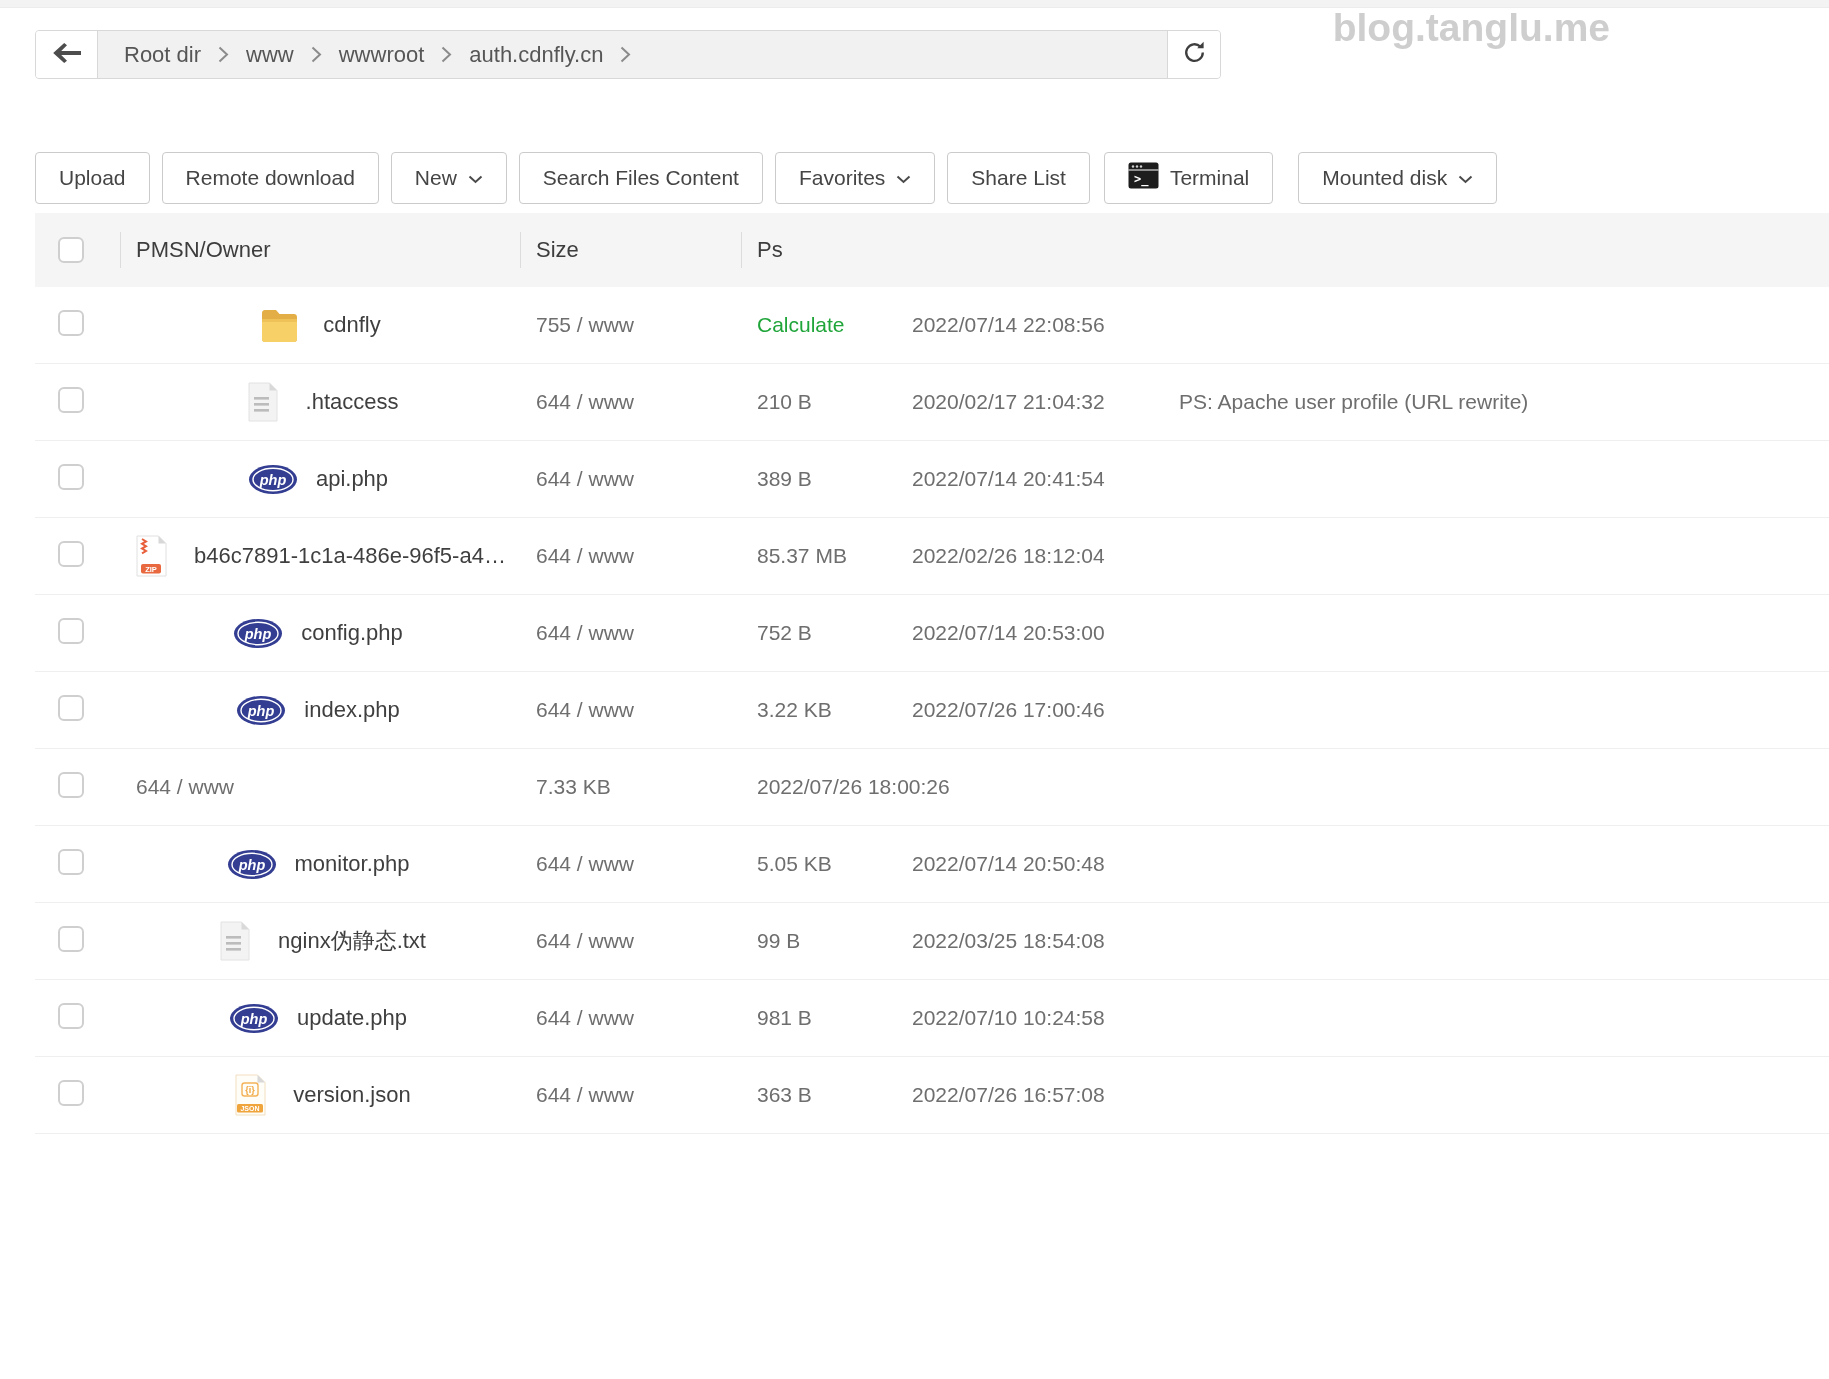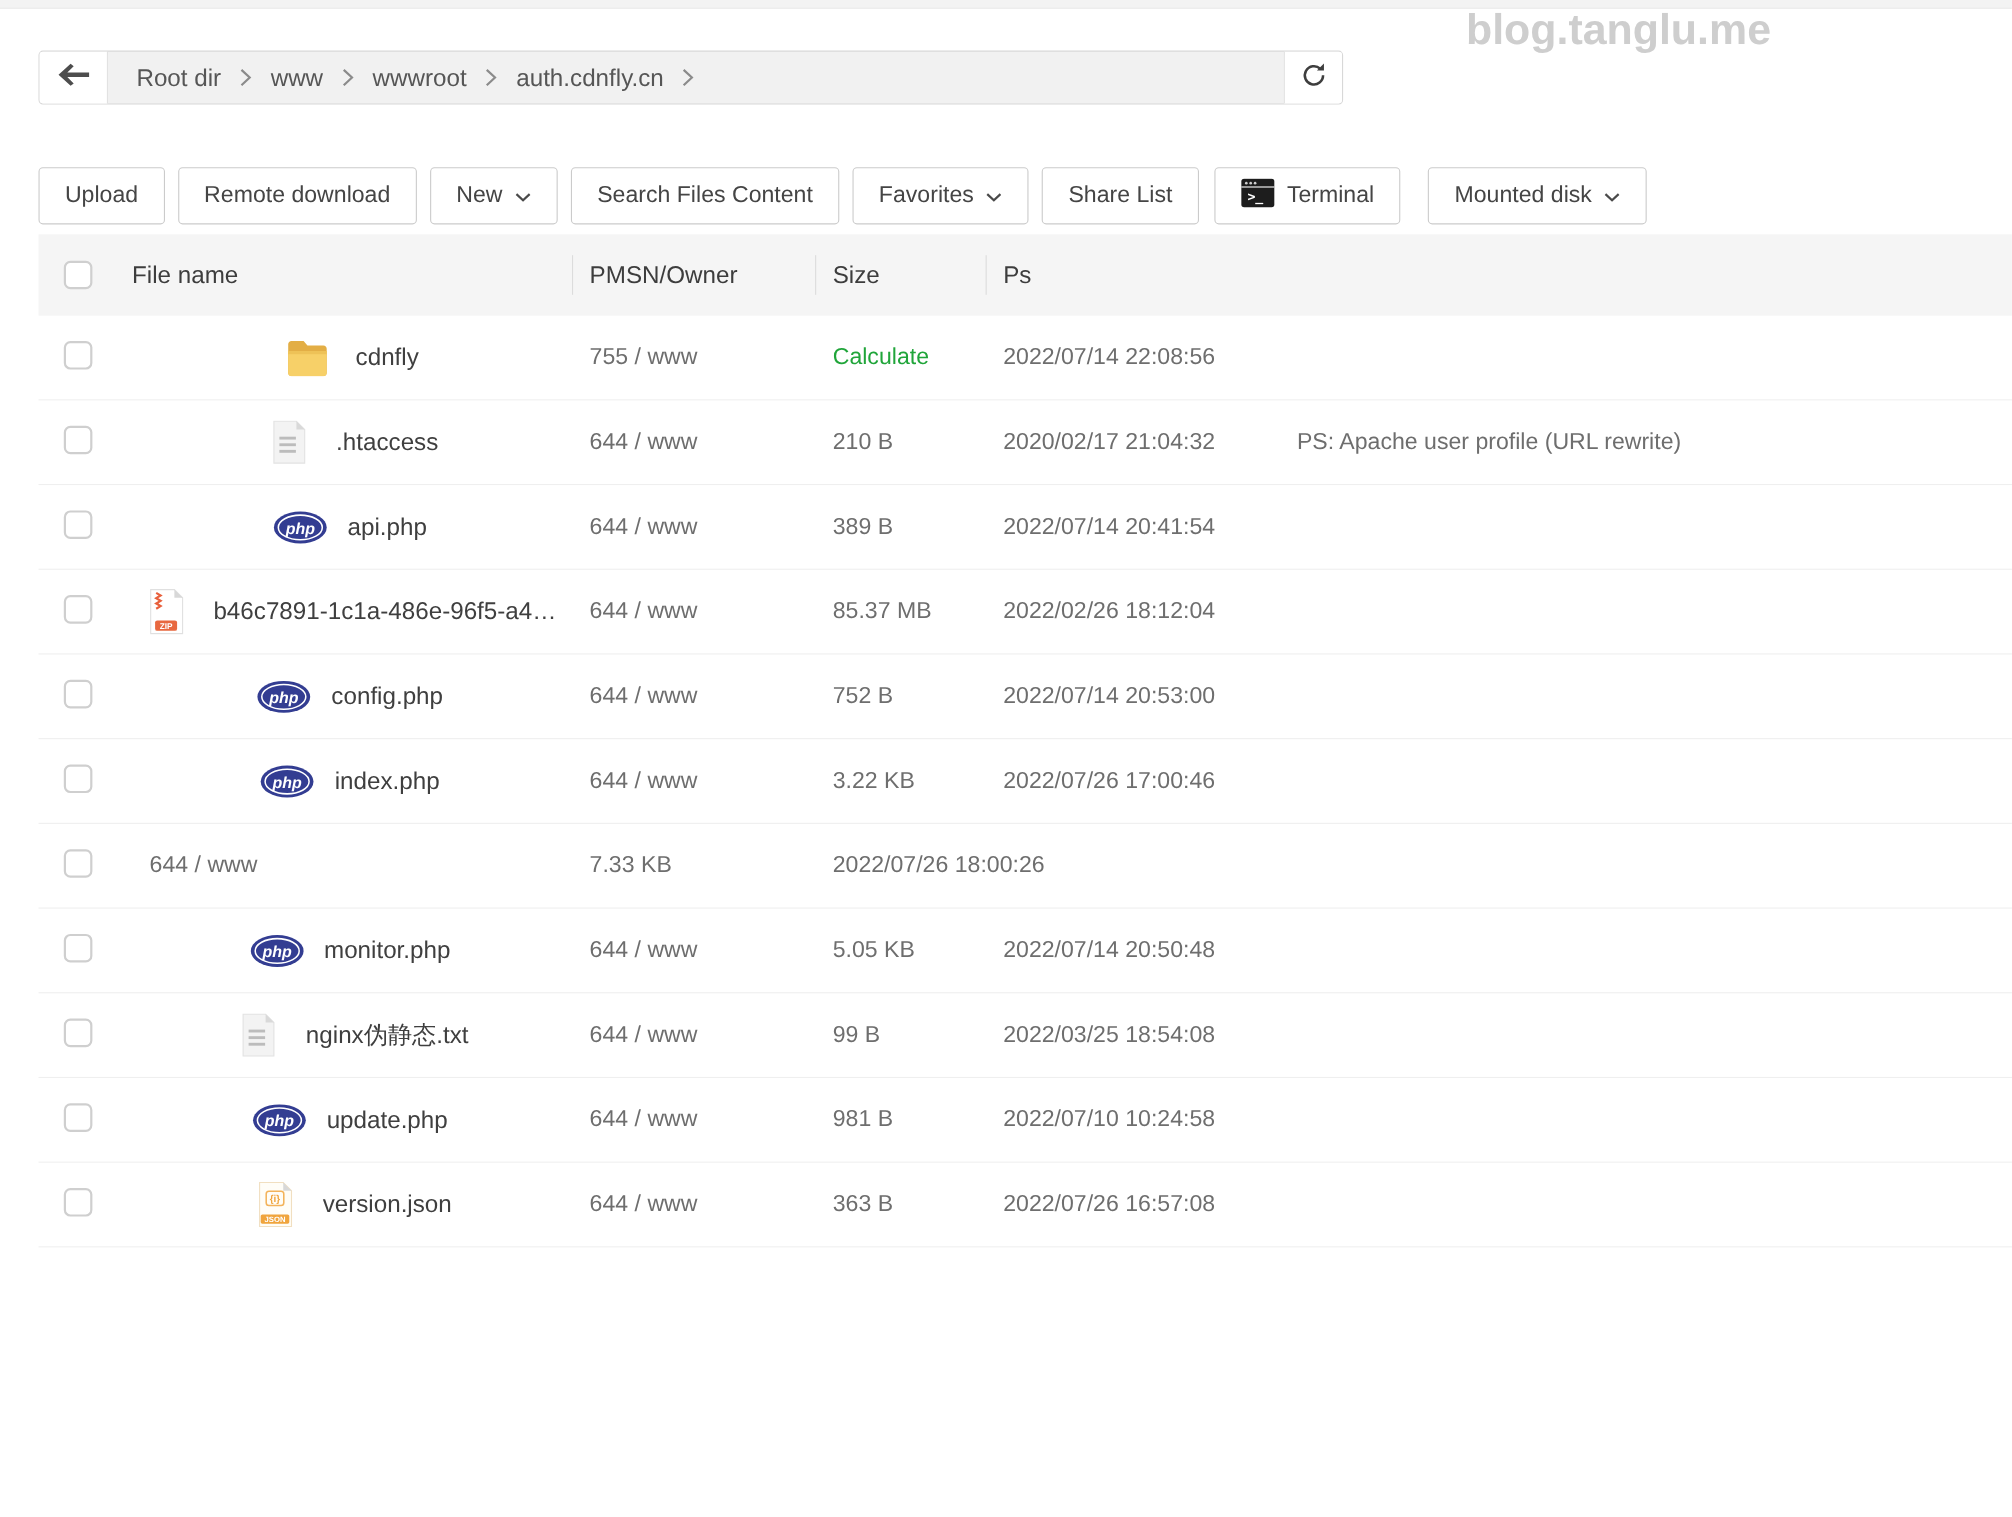--- a/index.html
+++ b/index.html
@@ -16,21 +16,21 @@
     background: #f3f3f3; border-bottom: 1px solid #ececec;
   }
   .watermark {
     position: absolute; top: 6px; right: 219px;
     font-size: 39px; font-weight: bold; color: #cecece;
     letter-spacing: 0px; user-select: none;
   }
 
   
   .pathbar {
-    position: absolute; left: 35px; top: 46px;
+    position: absolute; left: 35px; top: 30px;
     width: 1186px; height: 49px;
     border: 1px solid #d8d8d8; border-radius: 4px;
     background: #f1f1f1;
     display: flex; align-items: stretch;
   }
   .back-btn {
     width: 62px; background: #fff;
     border-right: 1px solid #d8d8d8;
     border-radius: 3px 0 0 3px;
     display: flex; align-items: center; justify-content: center;
@@ -205,21 +205,20 @@
           <polyline points="1.5,1.5 7.5,7 13.5,1.5" fill="none" stroke="#4a4a4a" stroke-width="2"></polyline>
         </svg>
       </span>
   </button>
 </div>
 
 <div class="thead grid-row">
   <div class="hcell cell-check">
       <span class="checkbox"></span>
     </div>
-  <div class="hcell">File name</div>
   <div class="hcell sep c-pad">PMSN/Owner</div>
   <div class="hcell sep c-pad">Size</div>
   <div class="hcell sep c-pad">Ps</div>
 </div>
 
 <div class="tbody">
   <div class="trow grid-row">
     <div class="cell-check"><span class="checkbox"></span></div>
     <div class="cell-name">
       <span class="file-icon">

